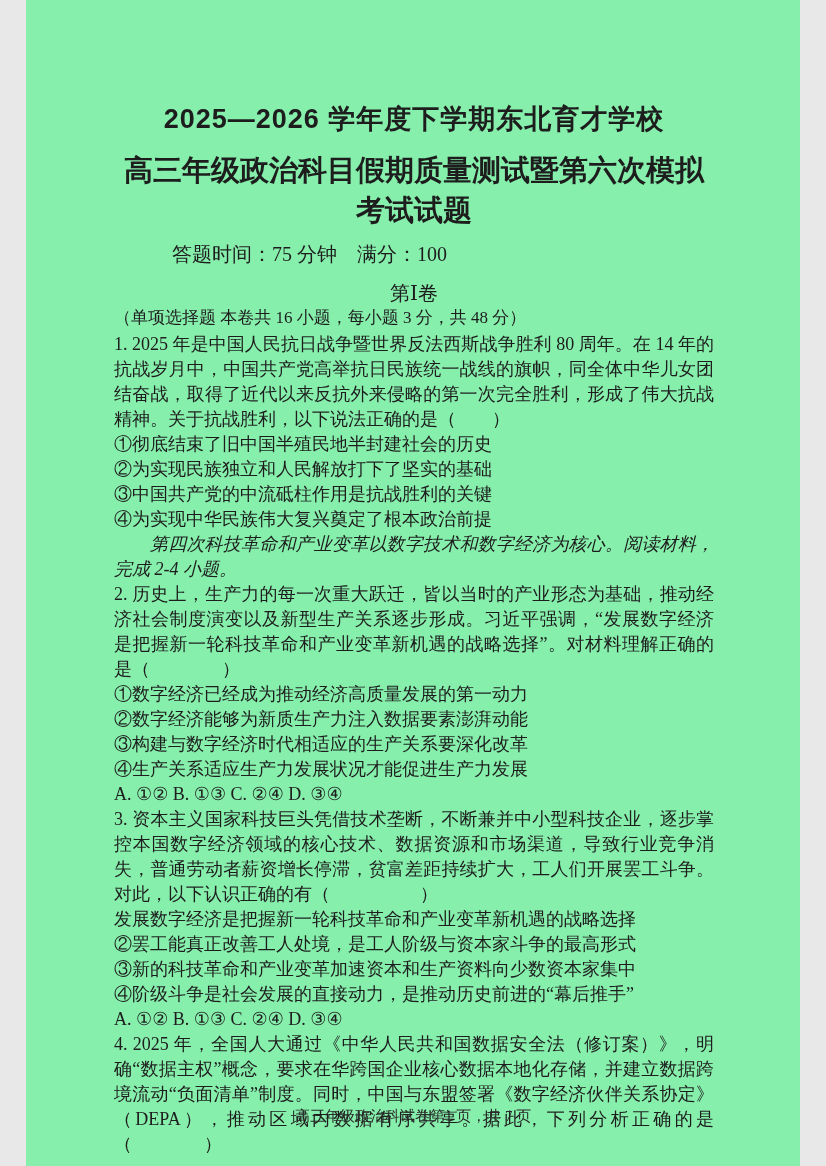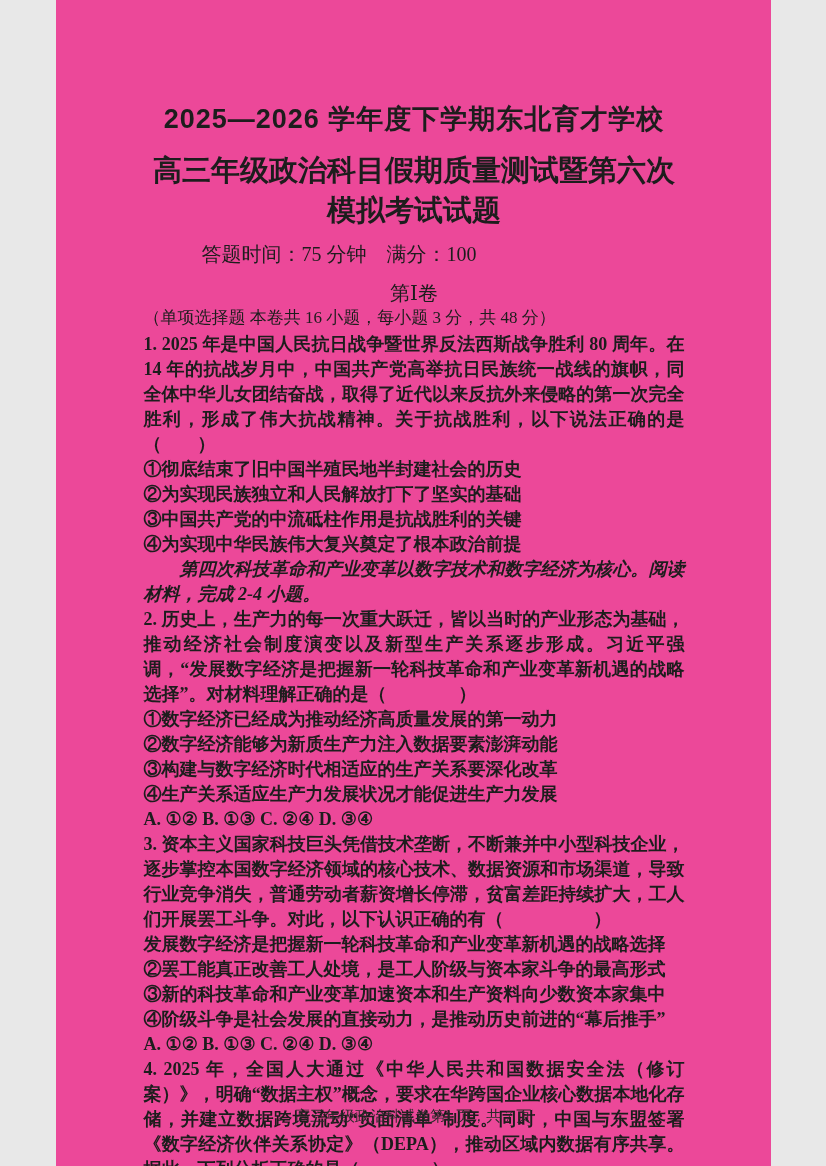--- a/index.html
+++ b/index.html
@@ -2,24 +2,24 @@
 <html><head>
 <meta charset="utf-8">
 <style>
   html, body {
     margin: 0;
     padding: 0;
     background: #e8e8e8;
   }
   .page {
     position: relative;
-    width: 715px;
+    width: 774px;
     height: 1166px;
     margin: 0 auto;
-    background: #ec4899;
+    background: #86efac;
     box-sizing: border-box;
     padding: 100px 86px 0 88px;
     color: #1d1d1d;
     font-family: "Liberation Serif", "DejaVu Serif", serif;
     overflow: hidden;
   }
   .title-line1 {
     font-family: "Liberation Sans", "DejaVu Sans", sans-serif;
     font-weight: bold;
     font-size: 27px;
@@ -53,21 +53,20 @@
     line-height: 24px;
     text-align: left;
     margin: 0 0 2px 0;
   }
   .body-text p {
     margin: 0;
     font-size: 18px;
     line-height: 25px;
     text-align: justify;
     text-align-last: left;
-    font-weight: bold;
   }
   .body-text p.reading-note {
     font-style: italic;
     text-indent: 2em;
   }
   .page-footer {
     position: absolute;
     left: 0;
     bottom: 40px;
     width: 100%;

